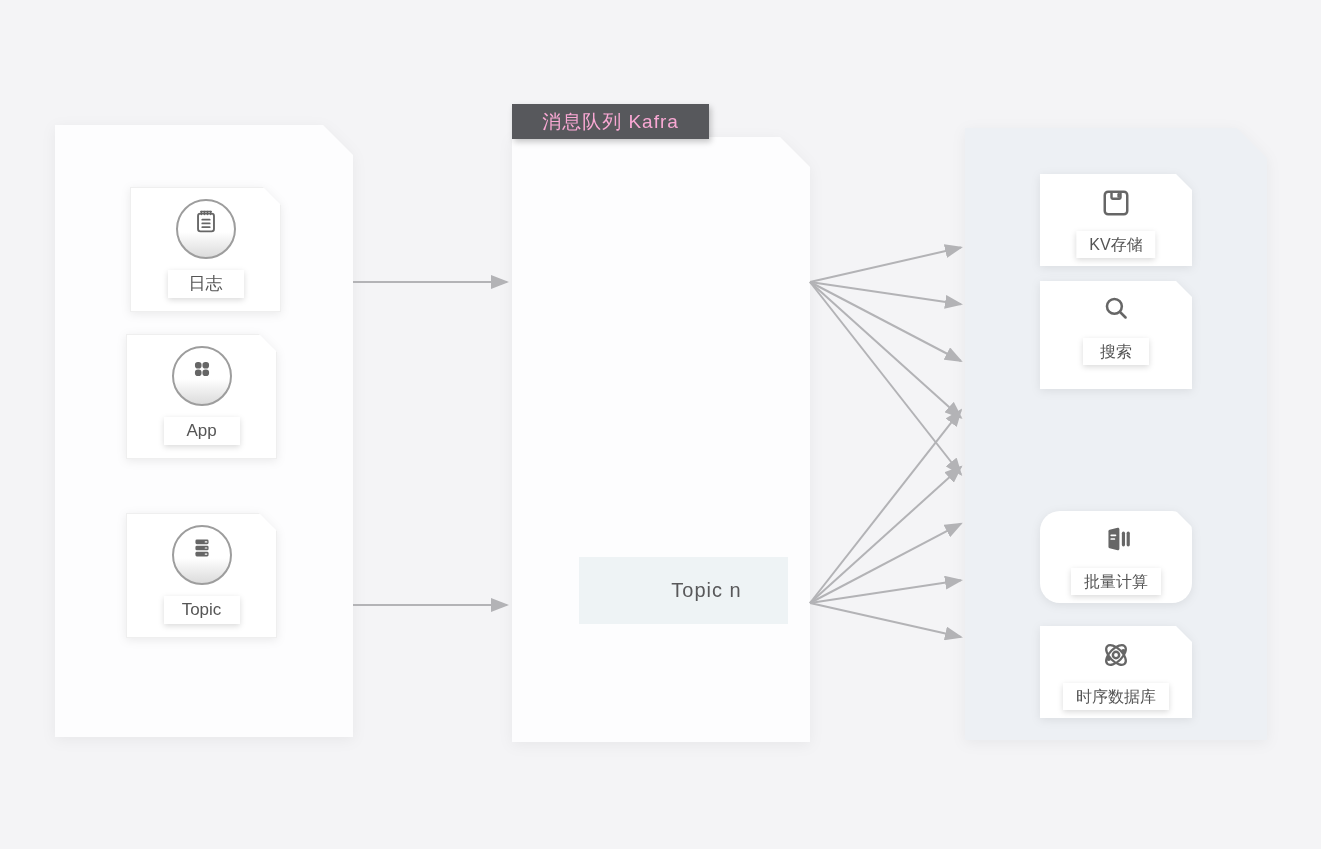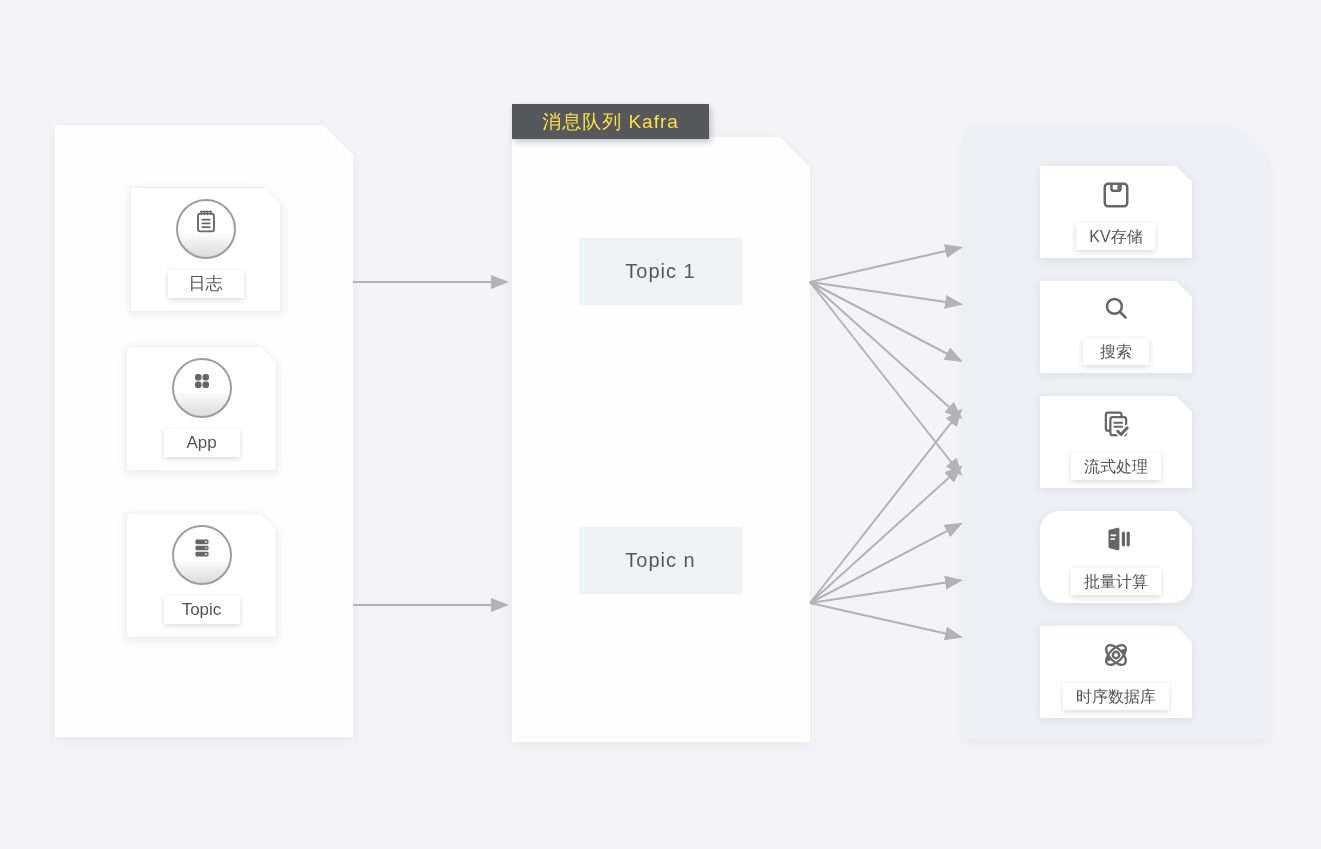--- a/index.html
+++ b/index.html
@@ -13,21 +13,21 @@
   .notch16{clip-path:polygon(0 0,calc(100% - 16px) 0,100% 16px,100% 100%,0 100%);}
 
   .panel-shadow{filter:drop-shadow(0 3px 7px rgba(0,0,0,0.05));}
   .card-shadow{filter:drop-shadow(0 2px 5px rgba(0,0,0,0.08));}
 
   .panel-white{background:#fdfdfe;}
   .panel-blue{background:#edf0f4;}
   .card-white{background:#ffffff;border:1px solid #efefef;}
 
   .queue-title{position:absolute;left:512px;top:104px;width:197px;height:35px;
-    background:#57585c;color:#fde047;font-size:19px;letter-spacing:1px;
+    background:#57585c;color:#f9a8d4;font-size:19px;letter-spacing:1px;
     display:flex;align-items:center;justify-content:center;
     box-shadow:2px 3px 6px rgba(0,0,0,0.22);z-index:5;}
 
   .topic{position:absolute;left:579px;width:163px;height:67px;background:#eef3f5;
     color:#58585a;font-size:20px;letter-spacing:1px;
     display:flex;align-items:center;justify-content:center;z-index:4;}
 
   .puck{position:absolute;left:50%;top:11px;transform:translateX(-50%);
     width:60px;height:60px;border-radius:50%;border:2px solid #9d9d9d;box-sizing:border-box;
     background:linear-gradient(180deg,#ffffff 56%,#f3f3f3 70%,#dcdcdc 100%);}
@@ -91,21 +91,21 @@
          <span class="picon"><svg width="30" height="30" viewBox="0 0 32 32" fill="none" stroke="#666666" stroke-width="2">
        <rect x="7.5" y="7" width="17" height="19" rx="2.5"></rect>
        <path d="M12 13.5h8M12 17.5h8M12 21.5h8" stroke-linecap="round" stroke-width="1.8"></path>
        <path d="M11 8V4.8M14.3 8V4.8M17.6 8V4.8M21 8V4.8" stroke-linecap="round" stroke-width="1.6"></path>
        <path d="M10.5 4.8h11" stroke-linecap="round" stroke-width="1.6"></path>
      </svg></span>
        </div>
        <div class="pill pill-src">日志</div>
      </div>
       </div>
-      <div class="wrap card-shadow" style="left: 126px; top: 346px; width: 151px; height: 125px;">
+      <div class="wrap card-shadow" style="left: 126px; top: 334px; width: 151px; height: 125px;">
         <div class="inner notch18 card-white">
        <div class="puck">
          <span class="picon"><svg width="30" height="30" viewBox="0 0 32 32" fill="#666666">
        <rect x="8.5" y="8.5" width="7" height="7" rx="3"></rect>
        <rect x="16.5" y="8.5" width="7" height="7" rx="3"></rect>
        <rect x="8.5" y="16.5" width="7" height="7" rx="3"></rect>
        <rect x="16.5" y="16.5" width="7" height="7" rx="3"></rect>
      </svg></span>
        </div>
        <div class="pill pill-src">App</div>
@@ -121,55 +121,40 @@
          <rect x="9" y="20" width="14" height="5" rx="1.5"></rect>
        </g>
        <g stroke="#ffffff" stroke-width="1.3" stroke-linecap="round">
          <path d="M19.5 9.5h1.6M19.5 16h1.6M19.5 22.5h1.6"></path>
        </g>
      </svg></span>
        </div>
        <div class="pill pill-src">Topic</div>
      </div>
       </div>
-      <div class="topic" style="top: 238px;">
-        <span>Topic 1</span>
-      </div>
-      <div class="topic" style="top: 527px;">
+      <div class="topic" style="top: 557px; padding-left: 46px;">
         <span>Topic n</span>
       </div>
       <div class="wrap card-shadow" style="left: 1040px; top: 166px; width: 152px; height: 92px;">
-        <div class="inner notch16" style="background:#ffffff;">
+        <div class="inner notch16" style="background:#ffffff;margin-top:8px;">
        <span class="cicon"><svg width="36" height="36" viewBox="0 0 32 32" fill="none" stroke="#666666" stroke-width="2.2">
        <rect x="6" y="6" width="20" height="20" rx="3"></rect>
        <path d="M12 6.8v4.4a1 1 0 0 0 1 1h6a1 1 0 0 0 1-1V6.8"></path>
        <path d="M18.3 8.3v1.9" stroke-linecap="round"></path>
      </svg></span>
        <div class="pill pill-dst">KV存储</div>
      </div>
       </div>
-      <div class="wrap card-shadow" style="left: 1040px; top: 281px; width: 152px; height: 92px;">
+      <div class="wrap card-shadow" style="left: 1040px; top: 281px; width: 152px; height: 108px;">
         <div class="inner notch16" style="background:#ffffff;">
        <span class="cicon"><svg width="34" height="34" viewBox="0 0 32 32" fill="none" stroke="#666666" stroke-width="2.4" stroke-linecap="round">
        <circle cx="14.5" cy="13.5" r="7"></circle>
        <path d="M19.8 18.8 25 24"></path>
      </svg></span>
        <div class="pill pill-dst">搜索</div>
-     </div>
-      </div>
-      <div class="wrap card-shadow" style="left: 1040px; top: 396px; width: 152px; height: 92px;">
-        <div class="inner notch16" style="background:#ffffff;">
-       <span class="cicon"><svg width="36" height="36" viewBox="0 0 32 32" fill="none" stroke="#666666" stroke-width="2">
-       <rect x="7" y="5" width="14" height="16" rx="2"></rect>
-       <rect x="11" y="9" width="14" height="16" rx="2" fill="#ffffff"></rect>
-       <path d="M14.5 14h7M14.5 17.5h7" stroke-width="1.8" stroke-linecap="round"></path>
-       <path d="M17.5 21.5l3 3 5.5-6" stroke="#ffffff" stroke-width="5.5" stroke-linecap="round" stroke-linejoin="round"></path>
-       <path d="M17.5 21.5l3 3 5.5-6" stroke="#666666" stroke-width="2.6" stroke-linecap="round" stroke-linejoin="round"></path>
-     </svg></span>
-       <div class="pill pill-dst">流式处理</div>
      </div>
       </div>
       <div class="wrap card-shadow" style="left: 1040px; top: 511px; width: 152px; height: 92px;">
         <div class="inner notch16" style="background:#ffffff;border-radius:20px;">
        <span class="cicon"><svg width="34" height="34" viewBox="0 0 32 32">
        <path fill="#666666" d="M17.5 5.5 10 7.2c-.7.2-1.1.7-1.1 1.4v14.8c0 .7.4 1.2 1.1 1.4l7.5 1.7c.9.2 1.7-.5 1.7-1.4V6.9c0-.9-.8-1.6-1.7-1.4z"></path>
        <g stroke="#ffffff" stroke-width="1.6" stroke-linecap="round">
          <path d="M11.5 12.5h4M11.5 16h3"></path>
        </g>
        <rect x="21.5" y="9" width="3" height="14" rx="1.5" fill="#666666"></rect>

